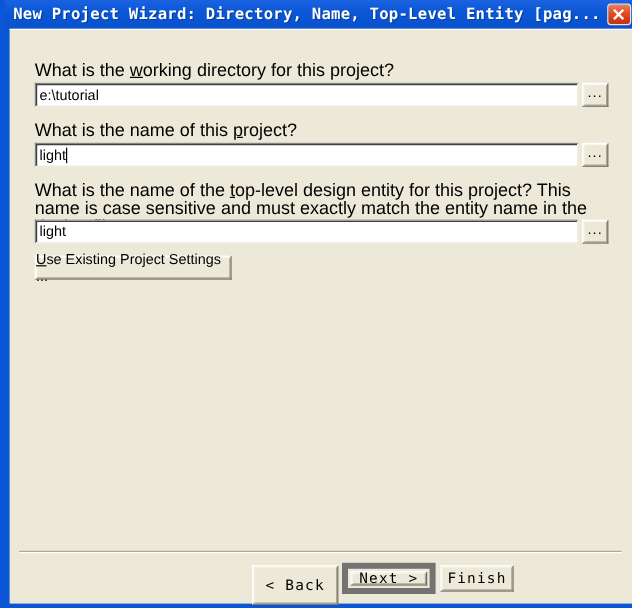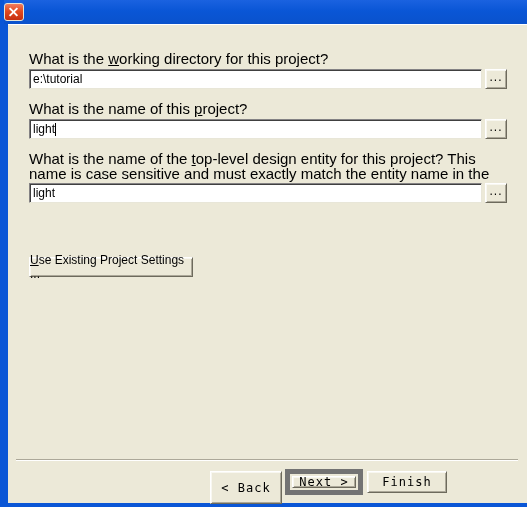--- a/index.html
+++ b/index.html
@@ -216,20 +216,21 @@
     width: 519px;
     height: 36px;
   }
 </style>
 </head>
 <body>
 
 <div class="window">
 
   <div class="titlebar">
+    <div class="title-text">New Project Wizard: Directory, Name, Top-Level Entity [pag...</div>
     <div class="close-btn"></div>
   </div>
 
   <div class="client">
 
     <div class="content">
 
       <div class="field-label" style="left:21px; top:26px;"><span>What is the </span><u>w</u><span>orking directory for this project?</span></div>
 
       <div class="textbox" style="left:21px; top:44px; width:453px;">
@@ -254,41 +255,41 @@
       <div class="field-label wrap" style="left:21px; top:126px;"><span>What is the name of the </span><u>t</u><span>op-level design entity for this project? This name is case sensitive and must exactly match the entity name in the design file.</span></div>
 
       <div class="textbox" style="left:21px; top:158px; width:453px;">
         <span class="tval">light</span>
       </div>
 
       <div class="btn dots" style="left:477px; top:158px; width:22px; height:20px;">
           <span>...</span>
         </div>
 
-      <div class="btn" style="left:21px; top:188px; width:164px; height:20px;margin-top:44px;">
+      <div class="btn" style="left:21px; top:188px; width:164px; height:20px;">
           <span><span></span><u>U</u><span>se Existing Project Settings ...</span></span>
         </div>
 
     </div>
 
     <div class="separator"></div>
 
     <div class="buttonbar">
 
       <div class="btn nav" style="left:202px; top:3px; width:72px; height:33px;">
           <span>&lt; Back</span>
         </div>
 
       <div class="btn default" style="left:277px; top:1px; width:78px; height:26px;">
         <div class="inner">
             <span>Next &gt;</span>
           </div>
       </div>
 
-      <div class="btn nav" style="left:359px; top:3px; width:80px; height:22px;justify-content:center;">
+      <div class="btn nav" style="left:359px; top:3px; width:61px; height:22px;justify-content:center;">
           <span>Finish</span>
         </div>
 
 
     </div>
 
   </div>
 </div>
 
 </body></html>

